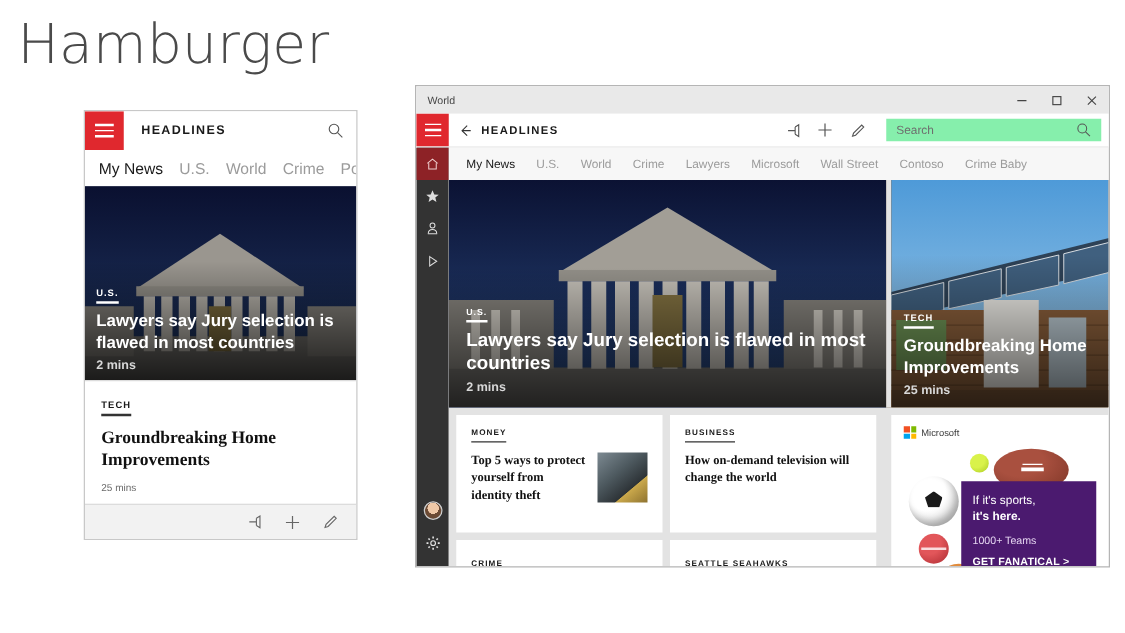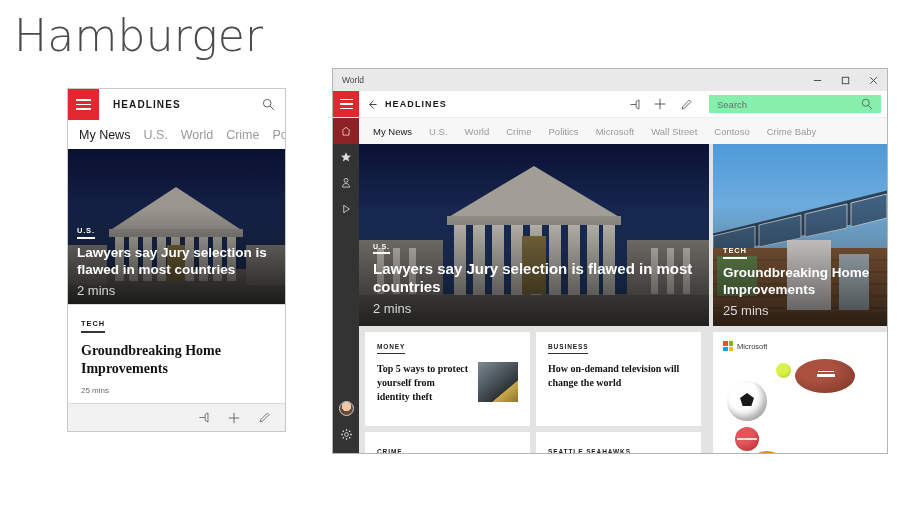--- a/index.html
+++ b/index.html
@@ -98,21 +98,21 @@
     margin-bottom: 6px;
   }
   .hero-head {
     font-family: Liberation Sans, sans-serif;
     font-weight: bold;
     font-size: 13.5px;
     line-height: 1.25;
     color: #ffffff;
     margin-bottom: 4px;
   }
-  .time-label { font-size: 13px; color: #d8d8d8; }
+  .time-label { font-size: 10px; color: #d8d8d8; font-weight: bold; }
 
   .phone-card {
     flex: 1;
     background: #ffffff;
     border-top: 1px solid #dcdcdc;
     padding: 14px 13px 8px 13px;
     display: flex;
     flex-direction: column;
   }
   .card-cat {
@@ -545,21 +545,21 @@
       </div>
     </div>
 
     <div class="content">
 
       <div class="win-nav">
         <span class="nav-item active">My News</span>
         <span class="nav-item">U.S.</span>
         <span class="nav-item">World</span>
         <span class="nav-item">Crime</span>
-        <span class="nav-item">Politics</span>
+        <span class="nav-item">Lawyers</span>
         <span class="nav-item">Microsoft</span>
         <span class="nav-item">Wall Street</span>
         <span class="nav-item">Contoso</span>
         <span class="nav-item">Crime Baby</span>
       </div>
 
       <div class="tiles-top">
 
         <div class="hero-big">
           <svg width="100%" height="100%" viewBox="0 0 350 182" preserveAspectRatio="xMidYMid slice" style="position:absolute;inset:0;">
@@ -688,20 +688,26 @@
                   <span style="background:#ffb900"></span>
               </div>
               <div class="ms-text">Microsoft</div>
             </div>
             <div class="ad-stage">
               <div class="ball football"></div>
               <div class="ball tennis"></div>
               <div class="ball soccer"></div>
               <div class="ball cricket"></div>
               <div class="ball basket"></div>
+              <div class="ad-panel">
+                <div class="ad-l1">If it's sports,</div>
+                <div class="ad-l2">it's here.</div>
+                <div class="ad-l3">1000+ Teams</div>
+                <div class="ad-cta">GET FANATICAL &gt;</div>
+              </div>
             </div>
           </div>
         </div>
       </div>
 
     </div>
   </div>
 </div>
 
 </body></html>

